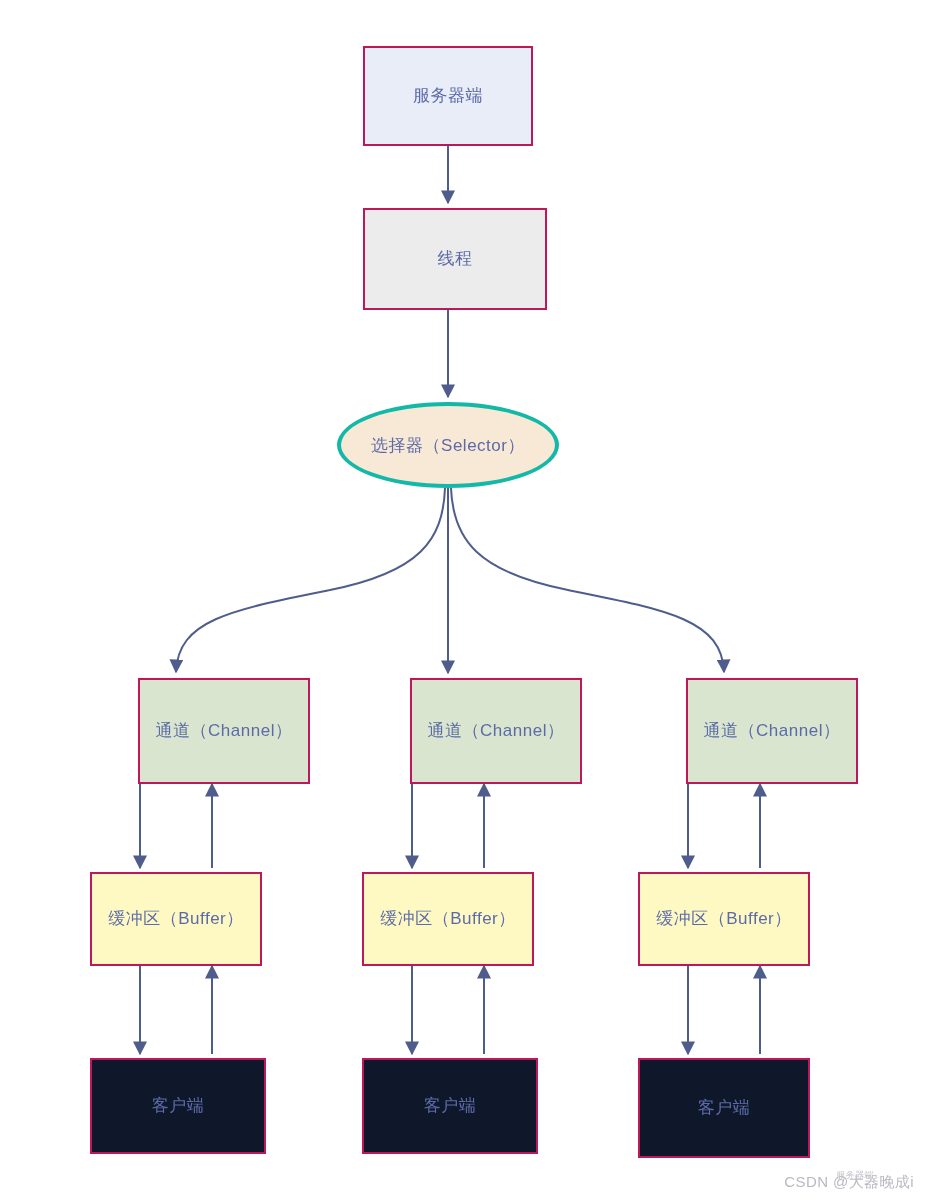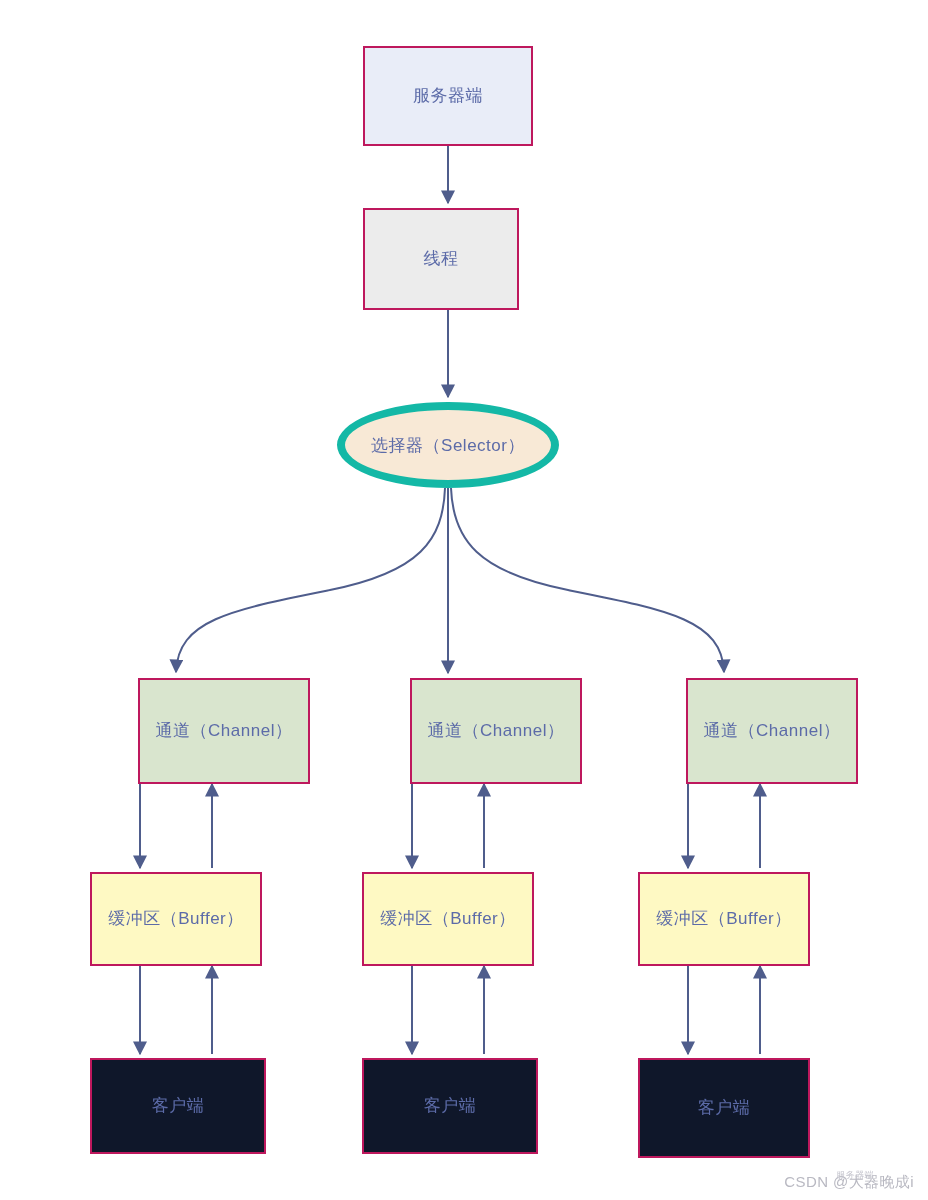--- a/index.html
+++ b/index.html
@@ -43,21 +43,21 @@
   .node-channel  { background: #d9e5ce; margin-left: 48px; }
   .node-buffer   { background: #fef9c3; }
   .node-client   { background: #0f172a; }
 
   .node-ellipse {
     position: absolute;
     box-sizing: border-box;
     display: flex;
     align-items: center;
     justify-content: center;
-    border: 8px solid #14b8a6;
+    border: 4px solid #14b8a6;
     border-radius: 50%;
     background: #f8e9d6;
     color: #5c6ba8;
     font-size: 17px;
     letter-spacing: 0.5px;
     user-select: none;
   }
 
   .watermark {
     position: absolute;
@@ -118,21 +118,21 @@
 
       <path d="M 688 966 L 688 1054"></path>
       <path d="M 760 1054 L 760 966"></path>
     </g>
   </svg>
 
   <div class="node node-server" style="left:363px; top:46px; width:170px; height:100px;">
     <span>服务器端</span>
   </div>
 
-  <div class="node node-thread" style="left:363px; top:208px; width:156px; height:102px;">
+  <div class="node node-thread" style="left:363px; top:208px; width:184px; height:102px;">
     <span>线程</span>
   </div>
 
   <div class="node-ellipse" style="left:337px; top:402px; width:222px; height:86px;">
     <span>选择器（Selector）</span>
   </div>
 
   <div class="node node-channel" style="left:90px; top:678px; width:172px; height:106px;">
     <span>通道（Channel）</span>
   </div>

